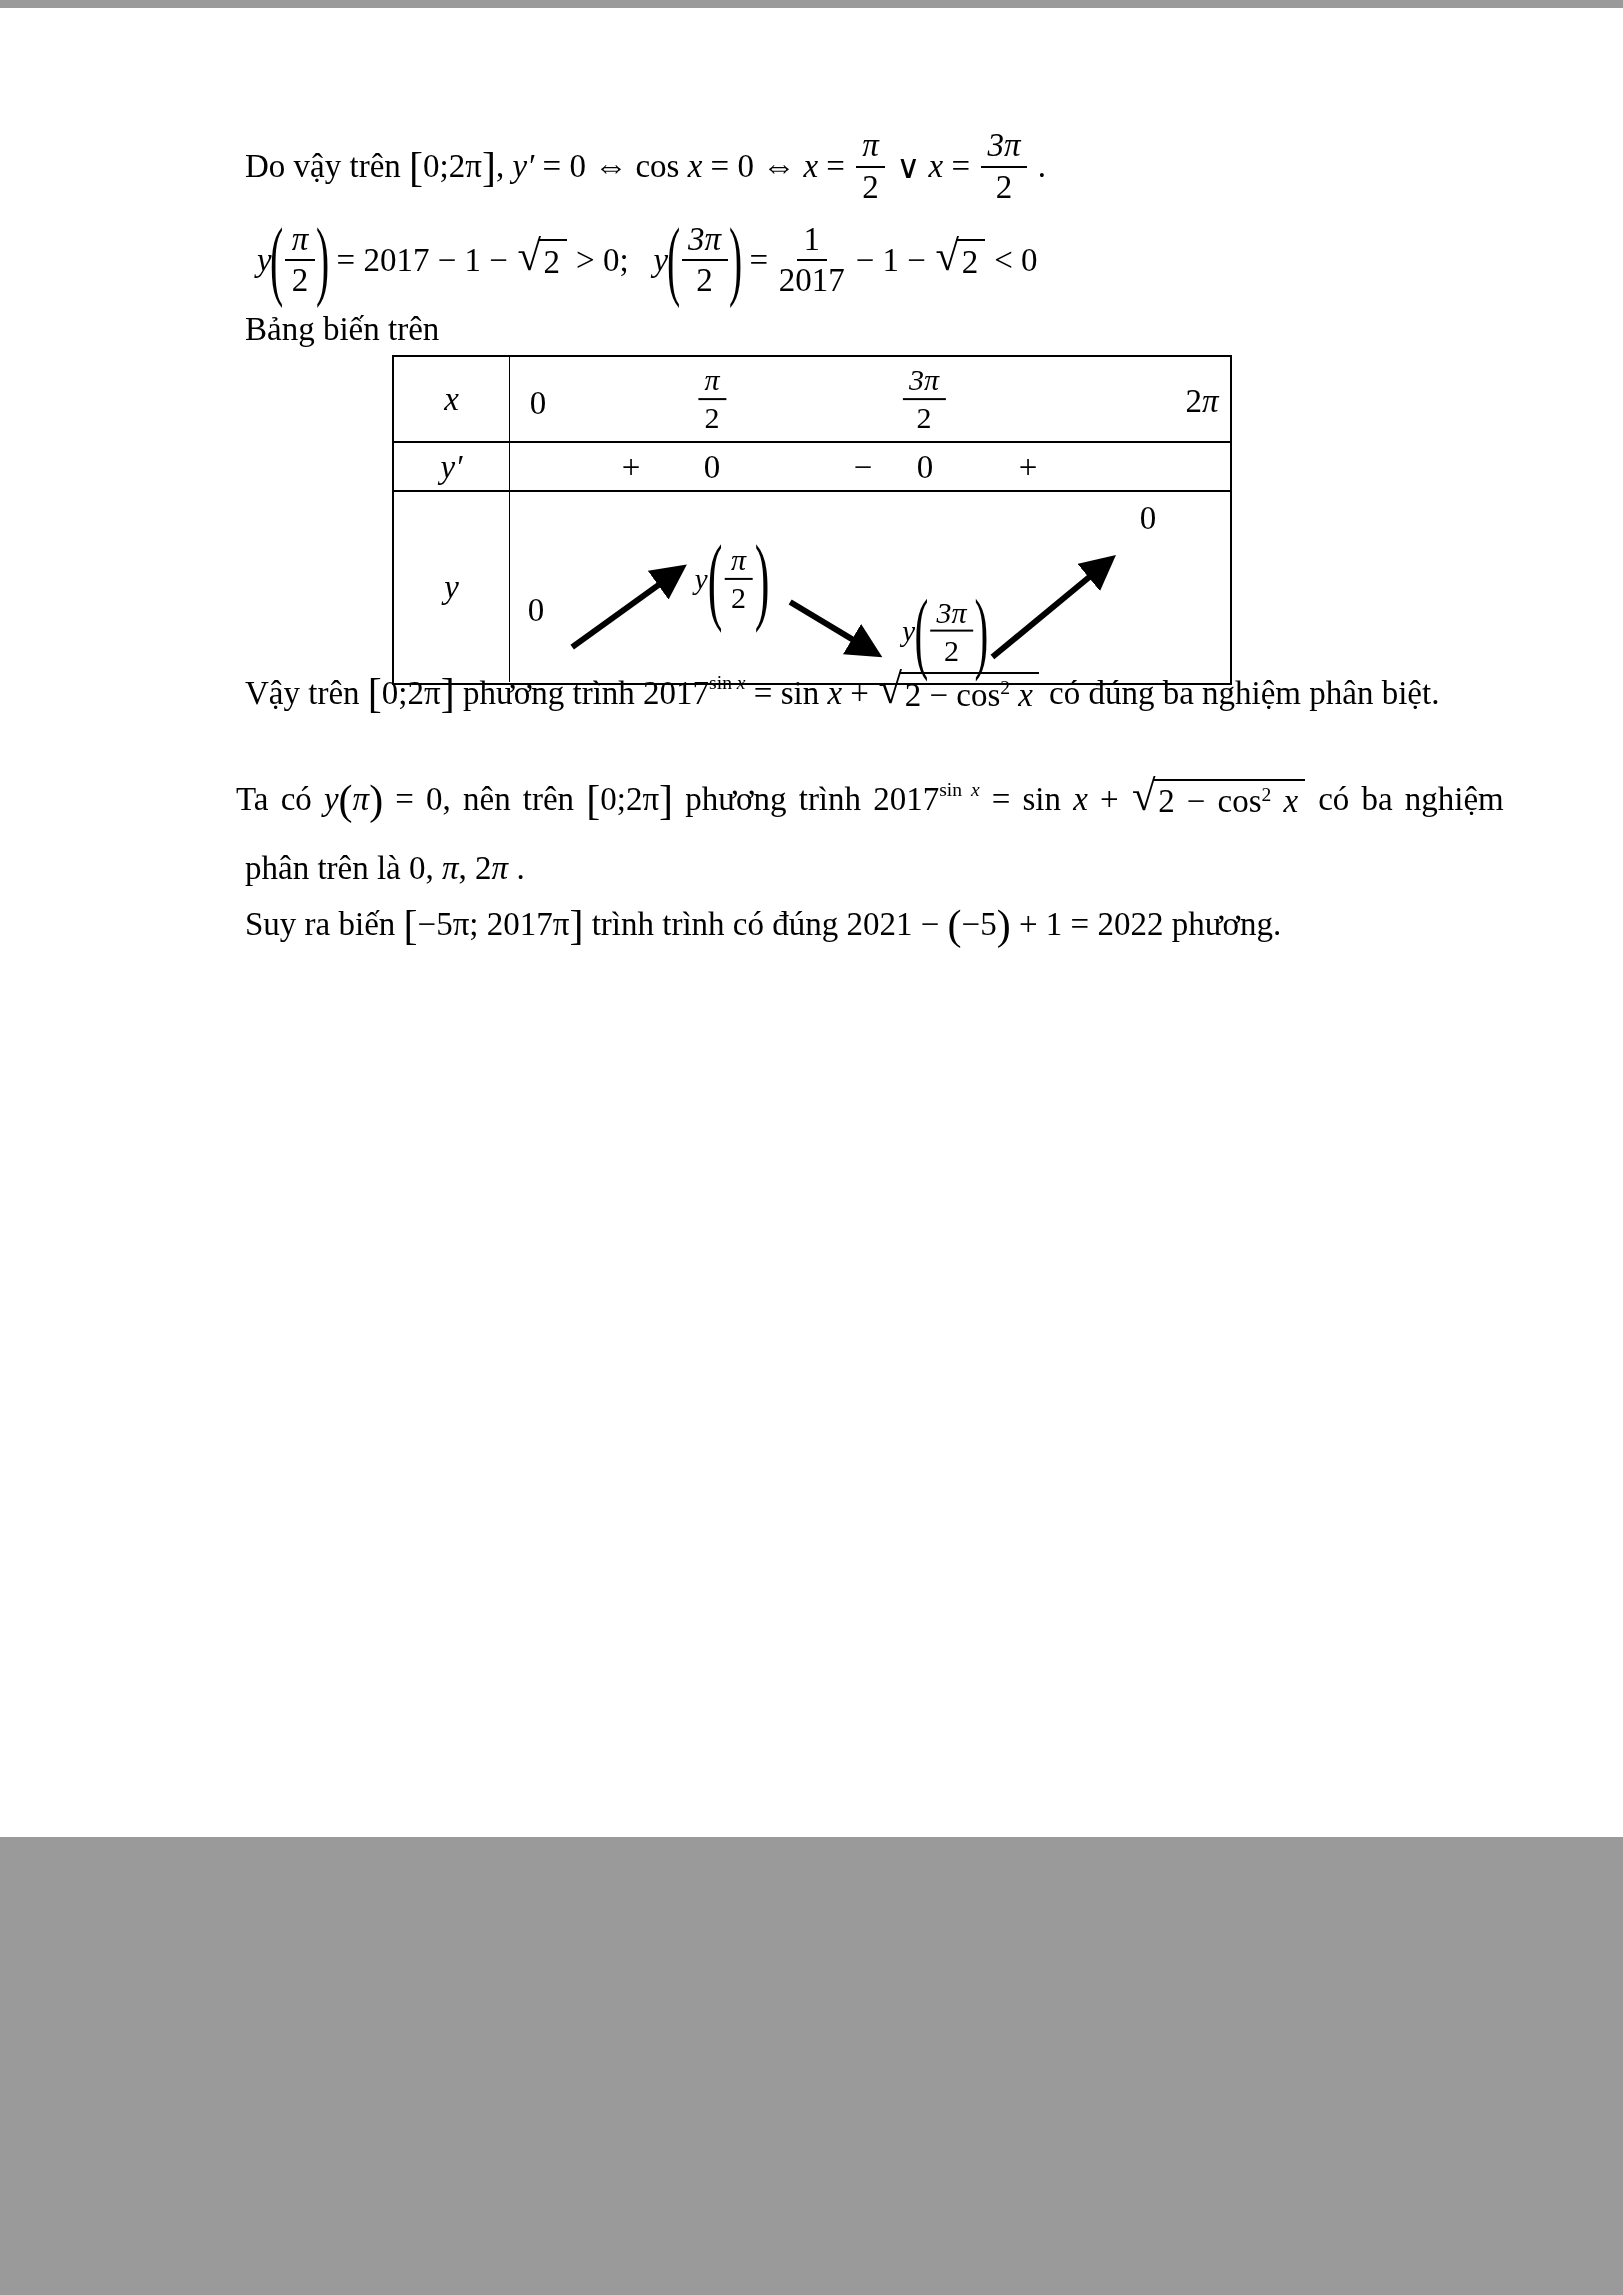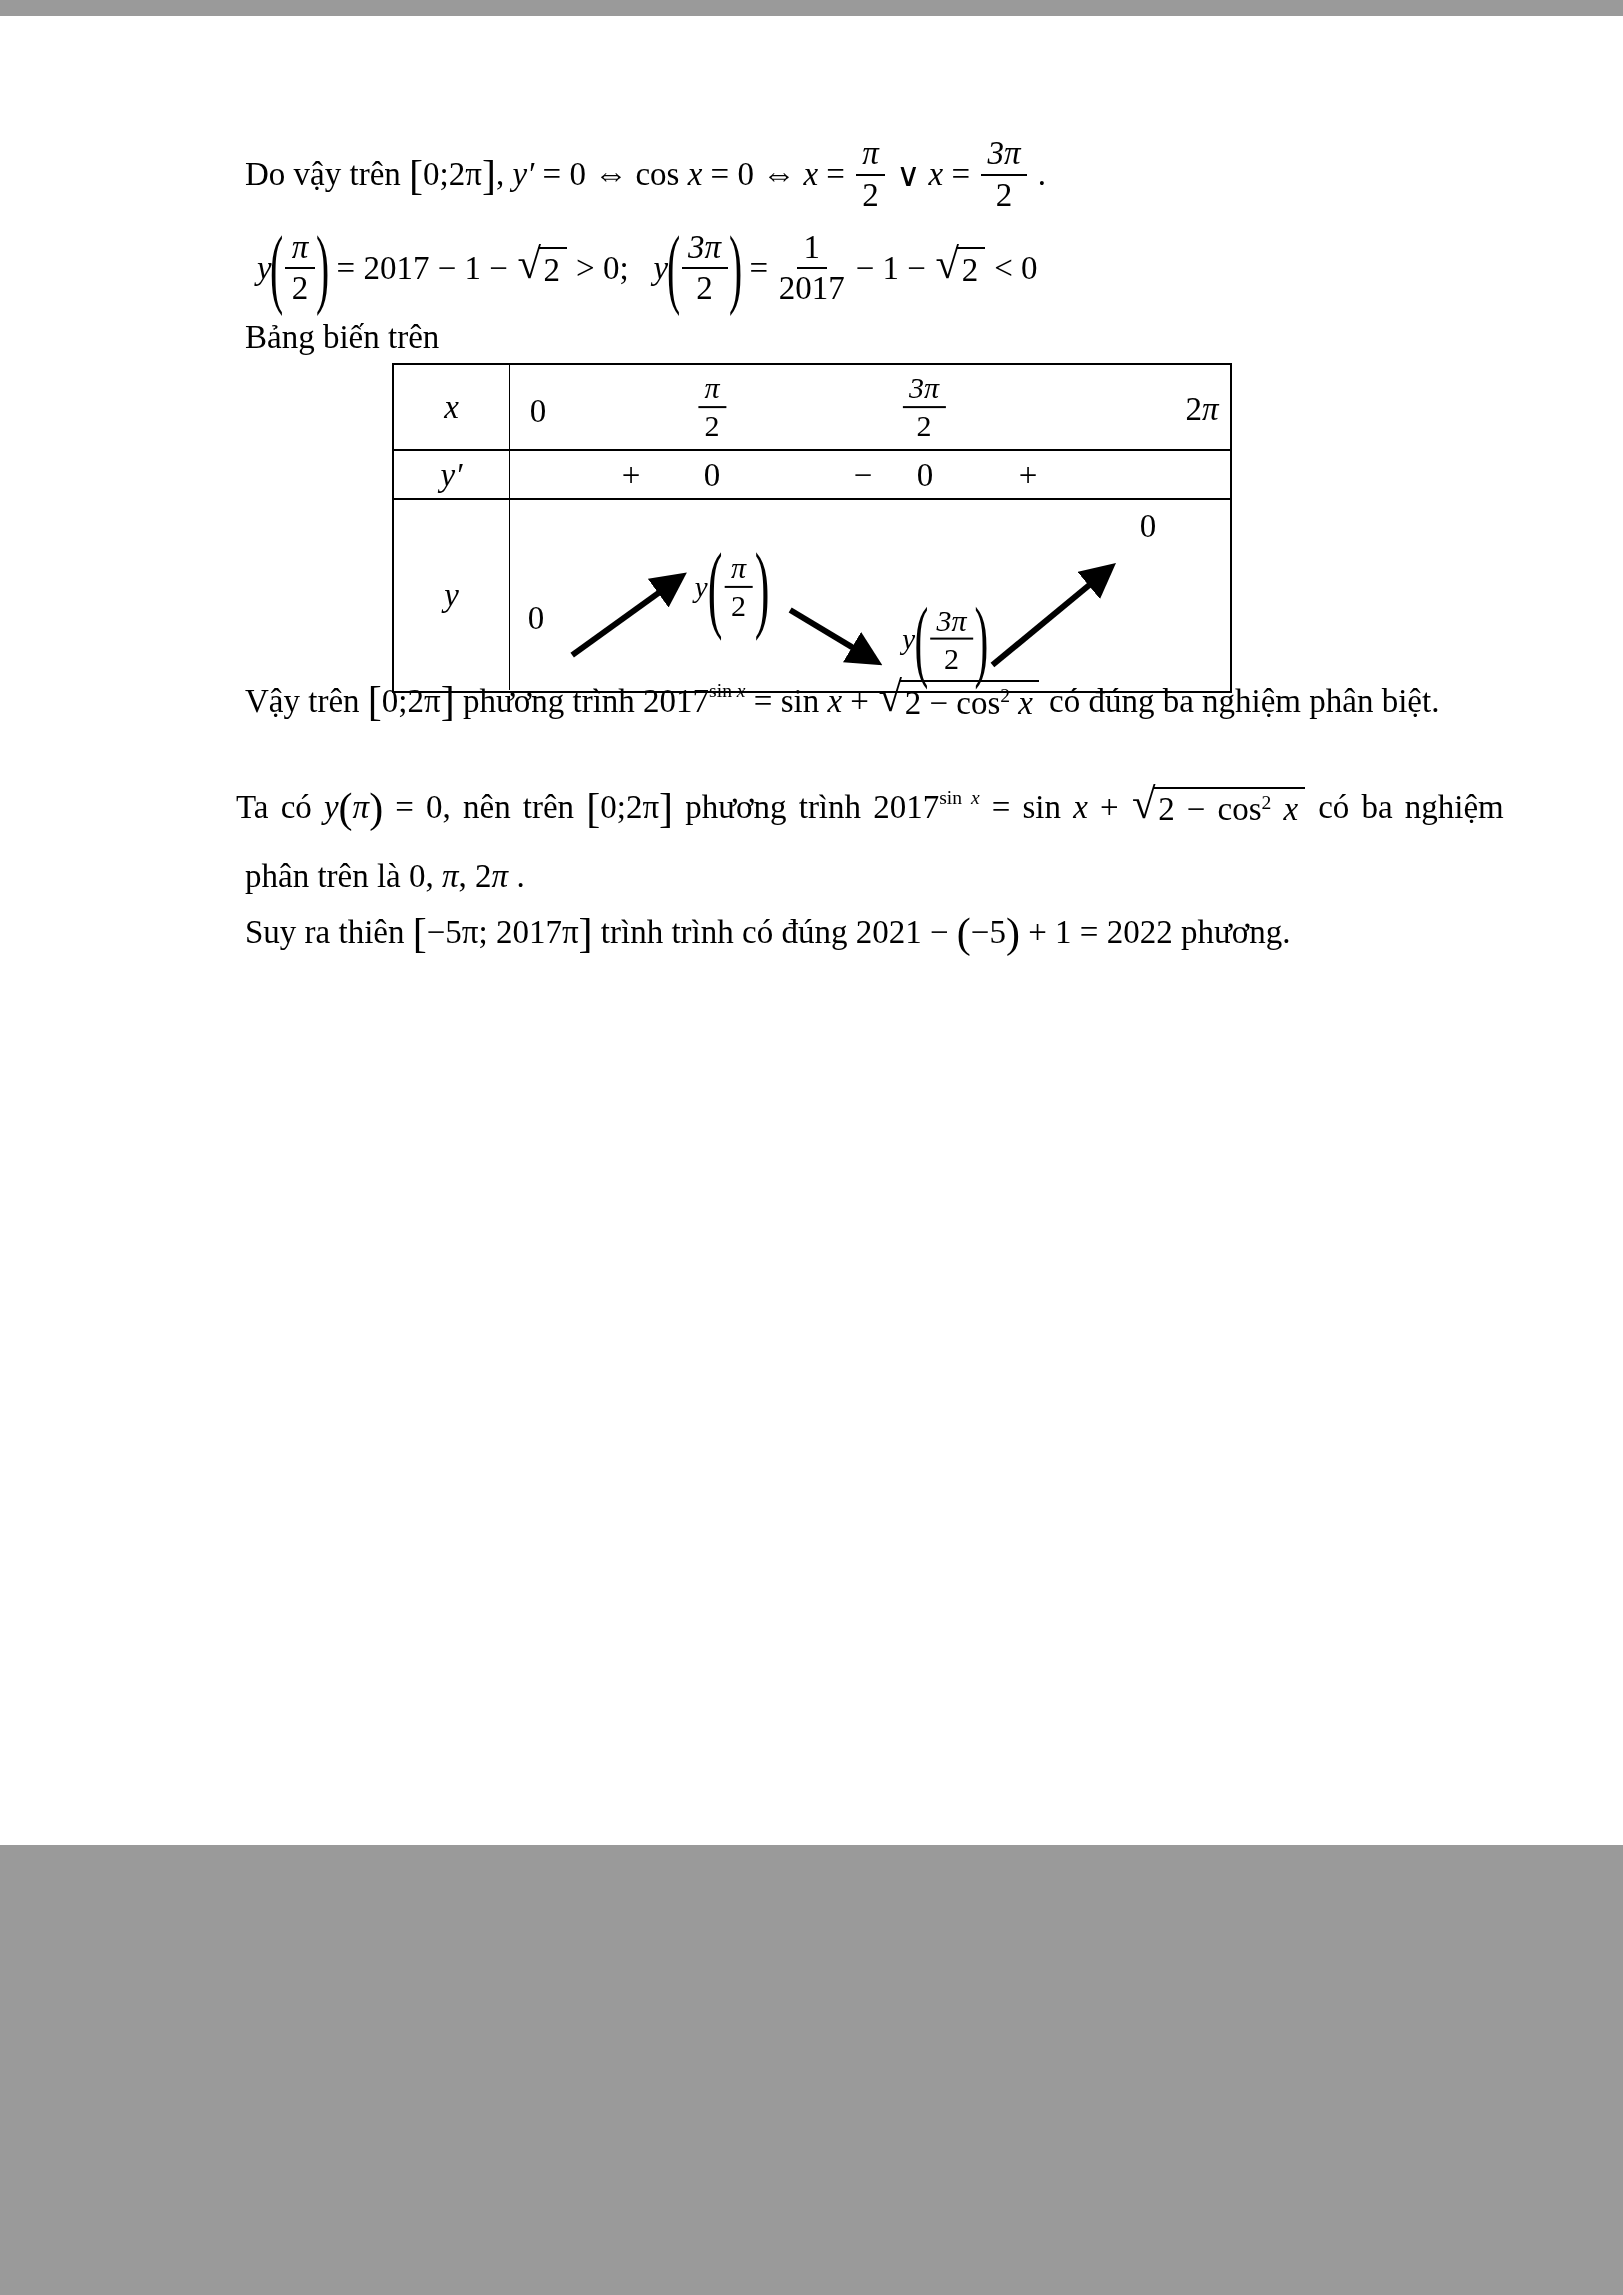--- a/index.html
+++ b/index.html
@@ -1,18 +1,18 @@
 <!DOCTYPE html>
 <html style="font-size:10.5px"><head>
 <meta charset="utf-8">
 <style>
   *{box-sizing:border-box}
   html,body{margin:0;padding:0;background:#9a9a9a}
   .page{position:relative;width:1623px;height:1829px;background:#ffffff;
-        font-family:"Liberation Serif",serif;color:#000;overflow:hidden;margin:16px auto}
+        font-family:"Liberation Serif",serif;color:#000;overflow:hidden;margin:8px auto}
   .mline{position:absolute;display:flex;align-items:center;font-size:33px;white-space:pre}
   .mi{font-style:italic}
   .big{font-size:42px;line-height:.85;position:relative;top:1.3px}
   .powgroup{white-space:pre}
   .sup{font-size:19.6px;line-height:1;position:relative;top:-14.4px}
   .frac{display:inline-flex;flex-direction:column;align-items:center;line-height:1.12;text-align:center;margin:0 2.6px}
   .frac .num{border-bottom:2px solid #000;padding:0 6.5px 1.3px}
   .frac .den{padding-top:1.3px}
   .sqrt{display:inline-flex;align-items:flex-start;margin:0 1.3px}
   .sqrt .rad{font-size:1.3em;line-height:.78;margin-right:-2.6px}
@@ -123,17 +123,17 @@
 
   <div class="mline" style="left:236px;top:759px;height:65px;word-spacing:3.9px">
     <span>Ta có </span><span class="mi">y</span><span class="big">(</span><span class="mi">π</span><span class="big">)</span><span> = 0</span><span>, nên trên </span><span class="big">[</span><span>0;2π</span><span class="big">]</span><span> phương trình </span><span class="powgroup"><span>2017</span><span class="sup"><span>sin </span><span class="mi">x</span></span></span><span> = sin </span><span class="mi">x</span><span> + </span><span class="sqrt"><span class="rad">√</span><span class="cand"><span>2 − cos</span><span class="sup" style="top:-11.8px">2</span><span class="mi"> x</span></span></span><span> có ba nghiệm</span>
   </div>
 
   <div class="mline" style="left:245px;top:839px;height:43px">
     <span>phân trên là 0, </span><span class="mi">π</span><span>, 2</span><span class="mi">π</span><span> .</span>
   </div>
 
   <div class="mline" style="left:245px;top:887px;height:59px">
-    <span>Suy ra thiên </span><span class="big">[</span><span>−5π; 2017π</span><span class="big">]</span><span> trình trình có đúng </span><span>2021 − </span><span class="big">(</span><span>−5</span><span class="big">)</span><span> + 1 = 2022</span><span> phương.</span>
+    <span>Suy ra biến </span><span class="big">[</span><span>−5π; 2017π</span><span class="big">]</span><span> trình trình có đúng </span><span>2021 − </span><span class="big">(</span><span>−5</span><span class="big">)</span><span> + 1 = 2022</span><span> phương.</span>
   </div>
 
 </div>
 
 
 </body></html>

